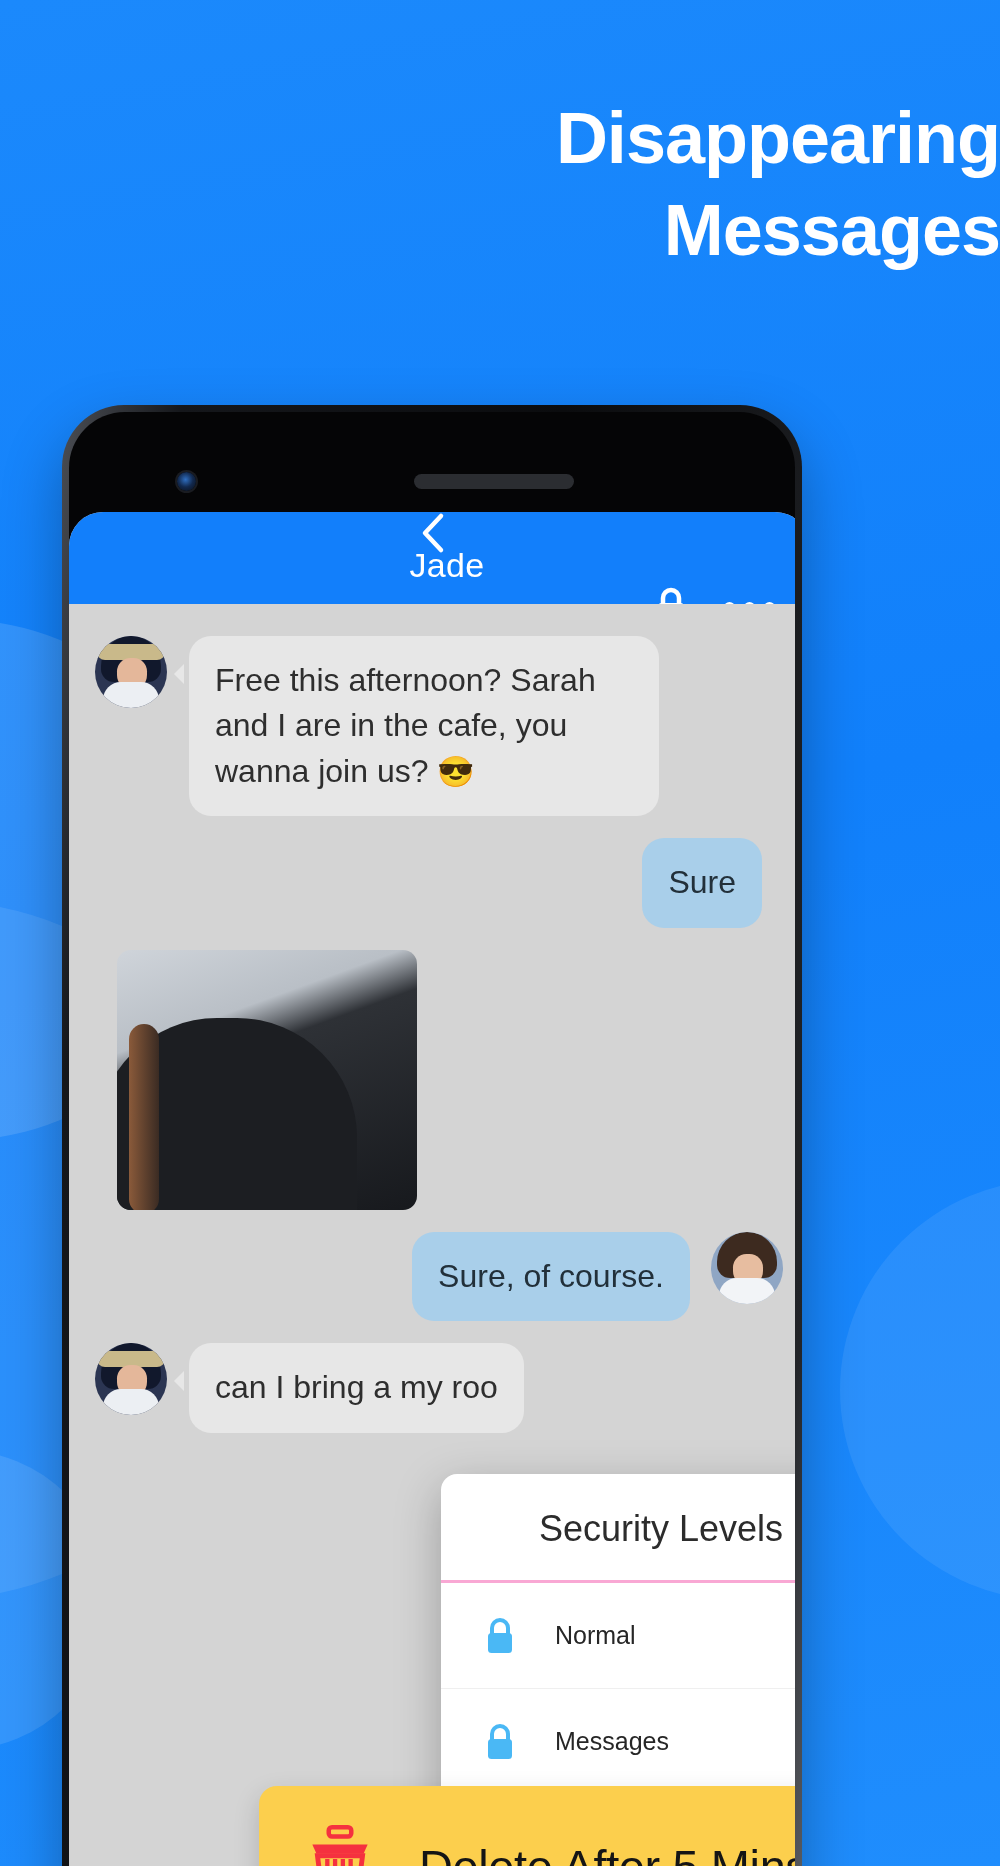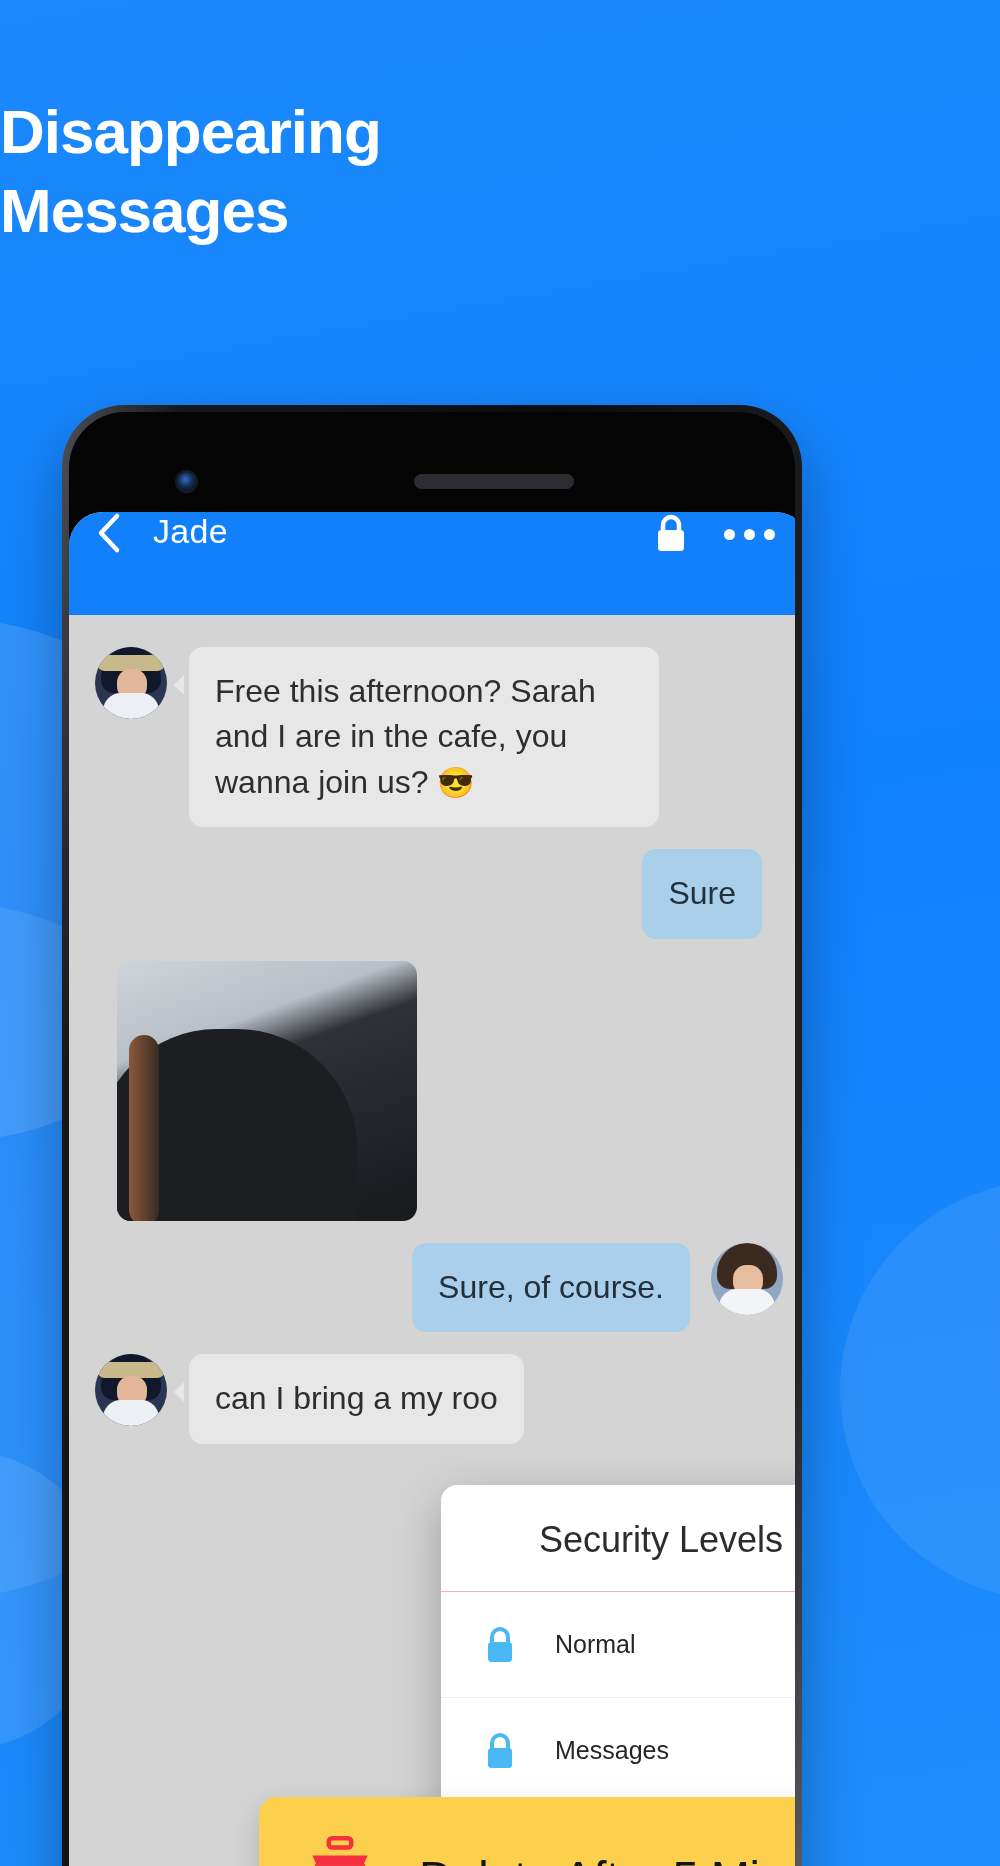--- a/index.html
+++ b/index.html
@@ -22,23 +22,23 @@
     border-radius:50%;
   }
   .bg-blob.b1 { width:520px; height:520px; left:-300px; top:620px; background:rgba(255,255,255,.13); }
   .bg-blob.b2 { width:700px; height:700px; left:-420px; top:900px; background:rgba(255,255,255,.09); }
   .bg-blob.b3 { width:420px; height:420px; right:-260px; top:1180px; background:rgba(255,255,255,.08); }
   .bg-blob.b4 { width:300px; height:300px; left:-190px; top:1450px; background:rgba(255,255,255,.11); }
 
   
   #headline {
     position:absolute; top:92px; left:0; width:1000px;
-    text-align:left;
+    text-align:right;
     color:#ffffff;
-    font-size:62px;
+    font-size:72px;
     font-weight:bold;
     line-height:1.28;
     letter-spacing:-1px;
     z-index:5;
   }
   #headline .l2 { display:block; }
 
   
   #phone {
     position:absolute;
@@ -73,24 +73,25 @@
   #screen {
     position:absolute; left:0; top:100px;
     width:740px; height:1400px;
     background:#d4d4d4;
     border-radius:34px 34px 0 0;
     overflow:hidden;
   }
 
   
   #appbar {
-    height:103px; background:#127ffb;
-    display:flex; align-items:flex-start;
+    height:92px; background:#127ffb;
+    display:flex; align-items:center;
     padding:0 34px 0 24px;
     position:relative;
+    flex-direction:column;
   }
   #back-chevron {
     width:34px; height:34px;
     flex:0 0 auto;
     position:relative;
   }
   #back-chevron svg { display:block; }
   #chat-title {
     color:#fff; font-size:34px; font-weight:normal;
     margin-left:26px; letter-spacing:.3px;
@@ -138,21 +139,21 @@
     position:absolute; left:8px; bottom:0; width:56px; height:26px;
     background:#eceff3; border-radius:18px 18px 0 0;
   }
   .avatar.right-av { background:#8fa6c4; }
   .avatar.right-av .hair { background:#3d2a1f; }
   .avatar.right-av .face { background:#e7bda0; }
   .avatar.right-av .body { background:#f2f4f7; }
 
   .bubble {
     background:#e7e7e7;
-    border-radius:14px;
+    border-radius:22px;
     padding:22px 26px;
     font-size:32px; line-height:1.42;
     color:#2e2e2e;
     max-width:470px;
     position:relative;
     margin-left:22px;
   }
   .bubble:before {
     content:""; position:absolute; left:-15px; top:28px;
     border:10px solid transparent; border-right-color:#e7e7e7; border-left:0;
@@ -191,21 +192,21 @@
     border-radius:16px;
     box-shadow:0 14px 46px rgba(0,0,0,.26);
     z-index:20;
     overflow:visible;
     padding-bottom:2px;
   }
   #popup-title {
     text-align:center;
     font-size:36px; color:#2c2c2c;
     padding:34px 0 30px 0;
-    border-bottom:1px solid #f9a8d4;
+    border-bottom:3px solid #f9a8d4;
   }
   .menu-item {
     display:flex; align-items:center;
     height:106px;
     padding:0 0 0 36px;
     border-bottom:1px solid #efefef;
     position:relative;
   }
   .menu-item:last-child { border-bottom:0; }
   .menu-item .mi-icon {

